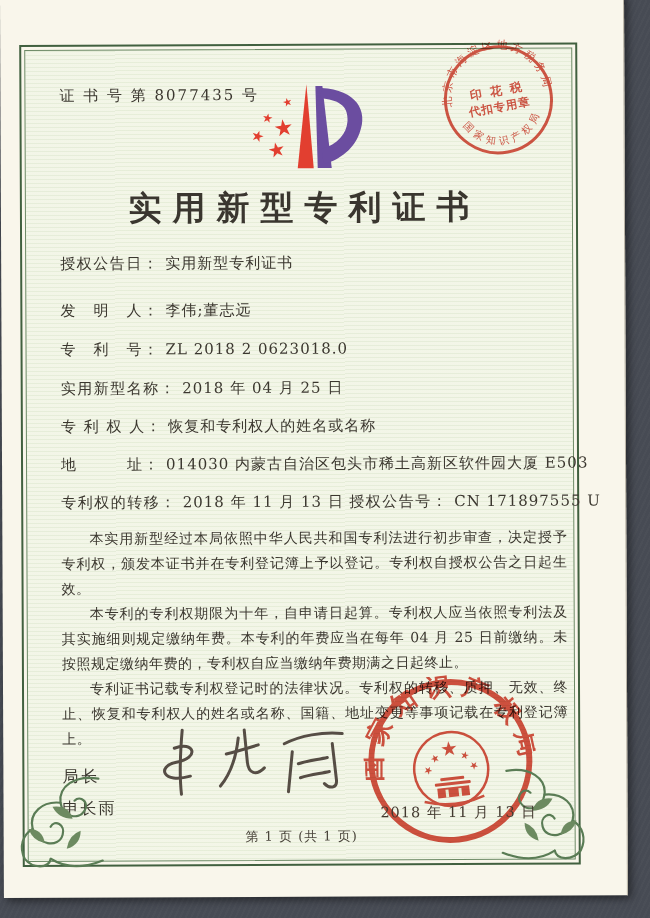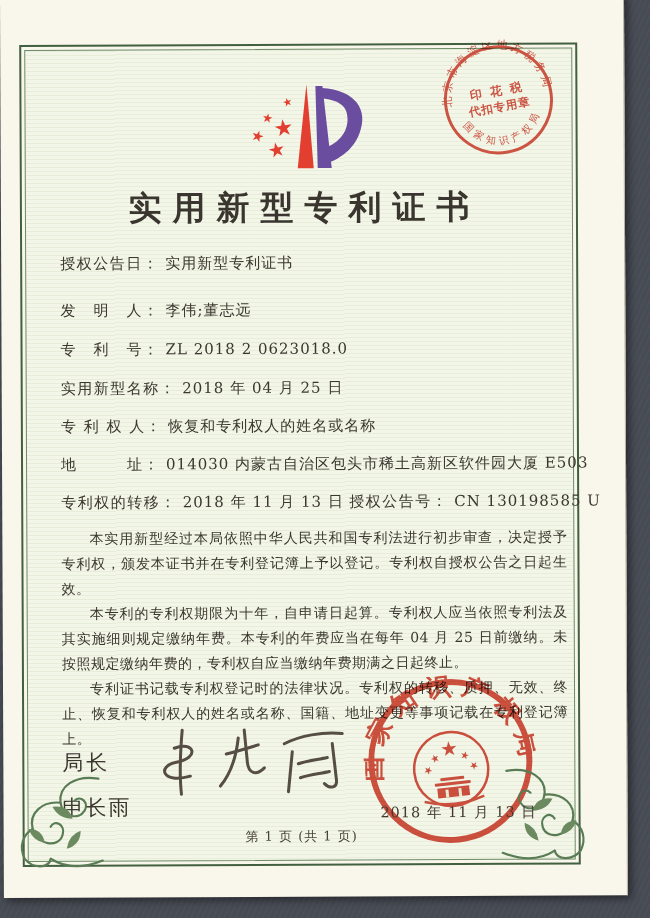--- a/index.html
+++ b/index.html
@@ -35,22 +35,22 @@
   }
   .field-row{position:absolute;left:34px;right:30px;font-size:15px;color:#3b372f;white-space:nowrap;}
   .field-row .lbl{letter-spacing:1.5px;}
   .field-row .val{letter-spacing:1px;margin-left:6px;}
   .grant-no{position:absolute;left:288px;top:0;}
   .body-text{
     position:absolute;left:34px;top:476px;width:506px;
     font-size:14px;line-height:25px;color:#3b372f;text-align:justify;letter-spacing:0.5px;
   }
   .body-text p{margin:0;text-indent:2em;}
-  .officer{position:absolute;left:34px;top:698px;font-size:21px;color:#3b372f;letter-spacing:3px;}
-  .officer .name{display:block;margin-top:17px;letter-spacing:2px;}
+  .officer{position:absolute;left:34px;top:716px;font-size:16px;color:#3b372f;letter-spacing:3px;}
+  .officer .name{display:block;margin-top:11px;letter-spacing:2px;}
   .signature{position:absolute;left:118px;top:668px;width:210px;height:95px;}
   .seal{position:absolute;left:336px;top:626px;width:172px;height:172px;mix-blend-mode:multiply;opacity:0.95;transform:rotate(-6deg);}
   .seal-date{
     position:absolute;left:330px;top:754px;width:200px;text-align:center;
     font-size:14.5px;color:#42392f;letter-spacing:1px;z-index:5;
   }
   .tax-stamp{position:absolute;right:14px;top:-8px;width:118px;height:118px;mix-blend-mode:multiply;opacity:0.92;transform:rotate(-10deg);z-index:4;}
   .footer{
     position:absolute;left:0;top:778px;width:100%;text-align:center;
     font-size:13px;color:#49443a;letter-spacing:1px;
@@ -66,20 +66,21 @@
 <svg class="defs-holder" xmlns="http://www.w3.org/2000/svg" aria-hidden="true">
   <defs>
     <polygon id="star-shape" points="0,-1 0.225,-0.309 0.951,-0.309 0.363,0.118 0.588,0.809 0,0.382 -0.588,0.809 -0.363,0.118 -0.951,-0.309 -0.225,-0.309"></polygon>
   </defs>
 </svg>
 
 <div class="photo">
   <div class="paper">
     <div class="frame">
 
+      <div class="cert-no">证 书 号 第 8077435 号</div>
 
       <svg class="logo" viewBox="0 0 130 105" xmlns="http://www.w3.org/2000/svg">
         <g fill="#e23f30">
           <use href="#star-shape" transform="translate(44,26) scale(4.5) rotate(-15)"></use>
           <use href="#star-shape" transform="translate(24,42) scale(5) rotate(10)"></use>
           <use href="#star-shape" transform="translate(40,52) scale(9) rotate(-8)"></use>
           <use href="#star-shape" transform="translate(14,60) scale(6) rotate(18)"></use>
           <use href="#star-shape" transform="translate(33,74) scale(8) rotate(-12)"></use>
         </g>
         <polygon points="63,8 70,92 54,92" fill="#e23f30"></polygon>
@@ -104,21 +105,21 @@
       <div class="field-row" style="top:367px">
         <span class="lbl">专 利 权 人：</span><span class="val">恢复和专利权人的姓名或名称</span>
       </div>
       <div class="field-row" style="top:405px">
         <span class="lbl">地　　　址：</span><span class="val">014030 内蒙古自治区包头市稀土高新区软件园大厦 E503</span>
       </div>
 
       <div class="field-row" style="top:443px">
         <span class="lbl">专利权的转移：</span><span class="val">2018 年 11 月 13 日</span>
         <span class="grant-no">
-          <span class="lbl">授权公告号：</span><span class="val">CN 130198585 U</span>
+          <span class="lbl">授权公告号：</span><span class="val">CN 171897555 U</span>
         </span>
       </div>
 
       <div class="body-text">
         <p>本实用新型经过本局依照中华人民共和国专利法进行初步审查，决定授予专利权，颁发本证书并在专利登记簿上予以登记。专利权自授权公告之日起生效。</p>
         <p>本专利的专利权期限为十年，自申请日起算。专利权人应当依照专利法及其实施细则规定缴纳年费。本专利的年费应当在每年 04 月 25 日前缴纳。未按照规定缴纳年费的，专利权自应当缴纳年费期满之日起终止。</p>
         <p>专利证书记载专利权登记时的法律状况。专利权的转移、质押、无效、终止、恢复和专利权人的姓名或名称、国籍、地址变更等事项记载在专利登记簿上。</p>
       </div>
 
       <div class="officer">

